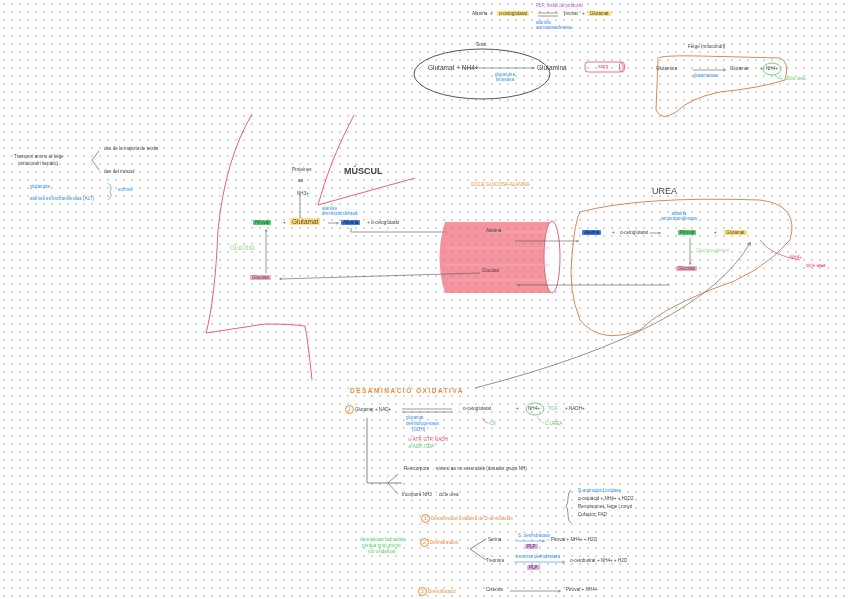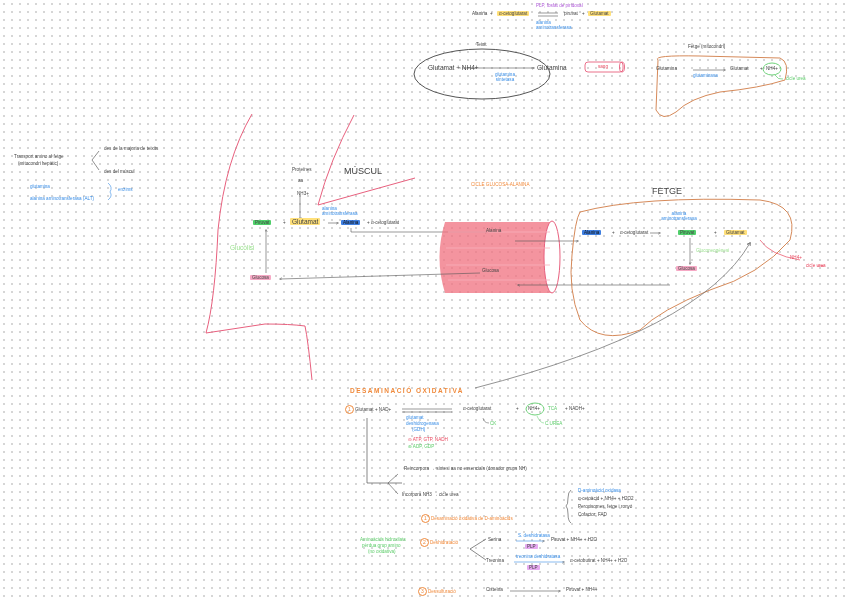--- a/index.html
+++ b/index.html
@@ -132,39 +132,39 @@
 <span class="t sm green" style="left:786px;top:76px;">cicle urea</span>
 
 <span class="t sm" style="left:14px;top:154px;">Transport amino al fetge</span>
 <span class="t sm" style="left:18px;top:161px;">(mitocondri hepàtic)</span>
 <span class="t sm" style="left:104px;top:146px;">des de la majoria de teixits</span>
 <span class="t sm" style="left:104px;top:169px;">des del múscul</span>
 <span class="t sm blue" style="left:30px;top:184px;">glutamina</span>
 <span class="t sm blue" style="left:30px;top:196px;">alanina aminotransferasa (ALT)</span>
 <span class="t sm blue" style="left:118px;top:187px;">enzims</span>
 
-<span class="t lg" style="left:344px;top:166px;">MÚSCUL</span>
+<span class="t lg" style="left:344px;top:166px;font-weight:bold;">MÚSCUL</span>
 <span class="t sm" style="left:292px;top:167px;">Proteïnes</span>
 <span class="t sm" style="left:298px;top:178px;">aa</span>
 <span class="t sm" style="left:297px;top:191px;">NH3+</span>
 <span class="t sm hl hl-green" style="left:253px;top:220px;">Piruvat</span>
 <span class="t sm" style="left:283px;top:220px;">+</span>
 <span class="t md hl hl-yellow" style="left:290px;top:218px;">Glutamat</span>
 <span class="t sm blue" style="left:322px;top:206px;width:40px;white-space:normal;">alanina aminotransferasa</span>
 <span class="t sm hl hl-blue" style="left:341px;top:220px;">Alanina</span>
 <span class="t sm" style="left:367px;top:220px;">+ α-cetoglutarat</span>
 <span class="t md lgreen" style="left:230px;top:244px;">Glucòlisi</span>
 <span class="t sm hl hl-pink" style="left:250px;top:275px;">Glucosa</span>
 
 <span class="t sm" style="left:486px;top:228px;">Alanina</span>
 <span class="t sm" style="left:482px;top:268px;">Glucosa</span>
 
 <span class="t sm orange" style="left:471px;top:182px;">CICLE GLUCOSA-ALANINA</span>
 
-<span class="t lg" style="left:652px;top:186px;">FETGE</span>
+<span class="t lg" style="left:652px;top:186px;">UREA</span>
 <span class="t sm hl hl-blue" style="left:582px;top:230px;">Alanina</span>
 <span class="t sm" style="left:612px;top:230px;">+</span>
 <span class="t sm" style="left:620px;top:230px;">α-cetoglutarat</span>
 <span class="t sm blue" style="left:655px;top:211px;width:48px;white-space:normal;text-align:center;">alanina aminotransferasa</span>
 <span class="t sm hl hl-green" style="left:678px;top:230px;">Piruvat</span>
 <span class="t sm" style="left:714px;top:230px;">+</span>
 <span class="t sm hl hl-yellow" style="left:724px;top:230px;">Glutamat</span>
 <span class="t sm lgreen" style="left:696px;top:248px;">Gluconeogènesi</span>
 <span class="t sm hl hl-pink" style="left:676px;top:266px;">Glucosa</span>
 <span class="t sm red" style="left:790px;top:255px;">NH4+</span>

